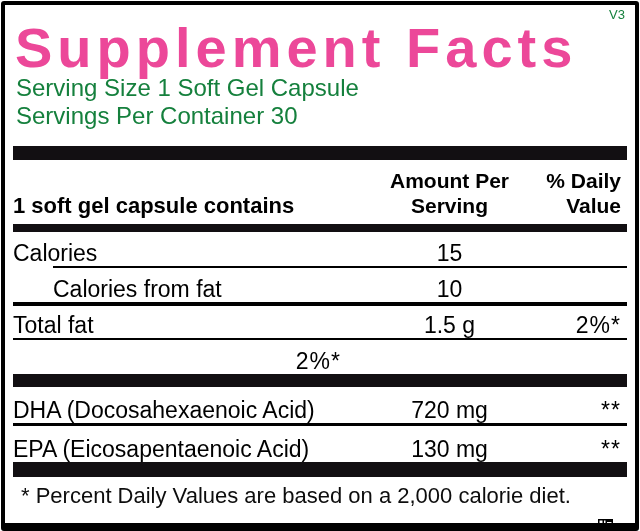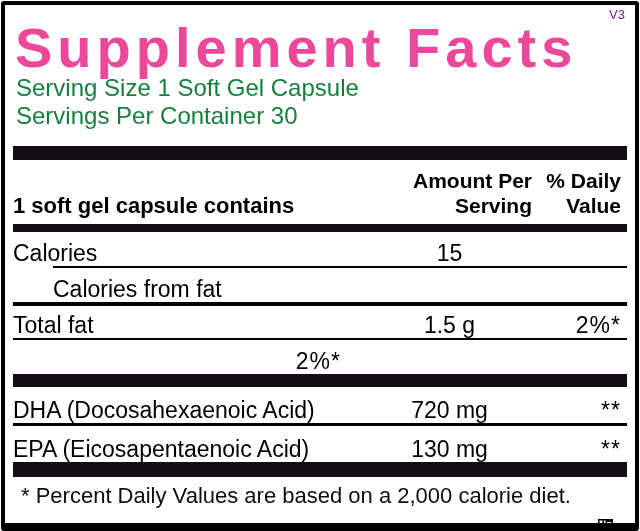--- a/index.html
+++ b/index.html
@@ -15,21 +15,21 @@
     margin: 1px 0 0 1px;
     border: 4px solid #000;
     border-bottom-width: 8px;
     border-radius: 3px;
     background: #fff;
     padding: 2px 8px 0 8px;
     overflow: hidden;
   }
   .vtag {
     position: absolute; top: 3px; right: 10px;
-    font-size: 13px; line-height: 14px; color: #701a75;
+    font-size: 13px; line-height: 14px; color: #15803d;
   }
   .title {
     font-size: 56px; line-height: 52px; font-weight: 700;
     letter-spacing: 5px; white-space: nowrap;
     margin-top: 15px; margin-left: 2px; color: #ec4899;
   }
   .serv {
     font-size: 24px; line-height: 28px; margin-left: 3px; color: #15803d;
   }
   .bar { background: #120f12; width: 100%; }
@@ -38,21 +38,21 @@
   .bar-3 { height: 13px; }
   .bar-4 { height: 15px; }
 
   .hdr-row {
     display: grid; grid-template-columns: 1fr 185px 95px;
     align-items: end; min-height: 64px; padding-bottom: 6px;
   }
   .hdr-name { font-size: 22px; font-weight: 700; line-height: 24px; }
   .hdr-amount {
     font-size: 21px; font-weight: 700; line-height: 25px;
-    text-align: right; padding-left: 20px;
+    text-align: center; padding-left: 20px;
   }
   .hdr-dv {
     font-size: 21px; font-weight: 700; line-height: 25px;
     text-align: right; padding-right: 6px;
   }
   .hdr-amount .inner, .hdr-dv .inner { display: inline-block; max-width: 150px; }
   .hdr-dv .inner { max-width: 88px; text-align: right; }
 
   .row {
     display: grid; grid-template-columns: 1fr 185px 95px;
@@ -110,20 +110,21 @@
 
   <div class="row pt8">
     <div class="name">Calories</div>
     <div class="amount">15</div>
     <div class="dv"></div>
   </div>
   <div class="sep sep-thin-indent"></div>
 
   <div class="row pt8">
     <div class="name indent">Calories from fat</div>
+    <div class="amount">10</div>
     <div class="dv"></div>
   </div>
   <div class="sep sep-med"></div>
 
   <div class="row pt6">
     <div class="name">Total fat</div>
     <div class="amount">1.5 g</div>
     <div class="dv">2%*</div>
   </div>
   <div class="sep sep-thin"></div>

